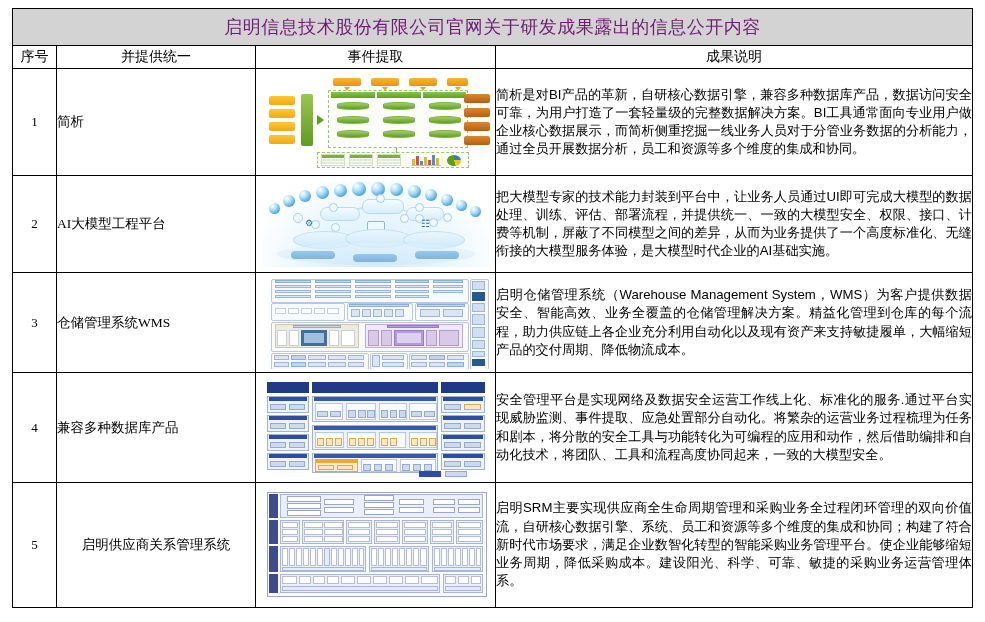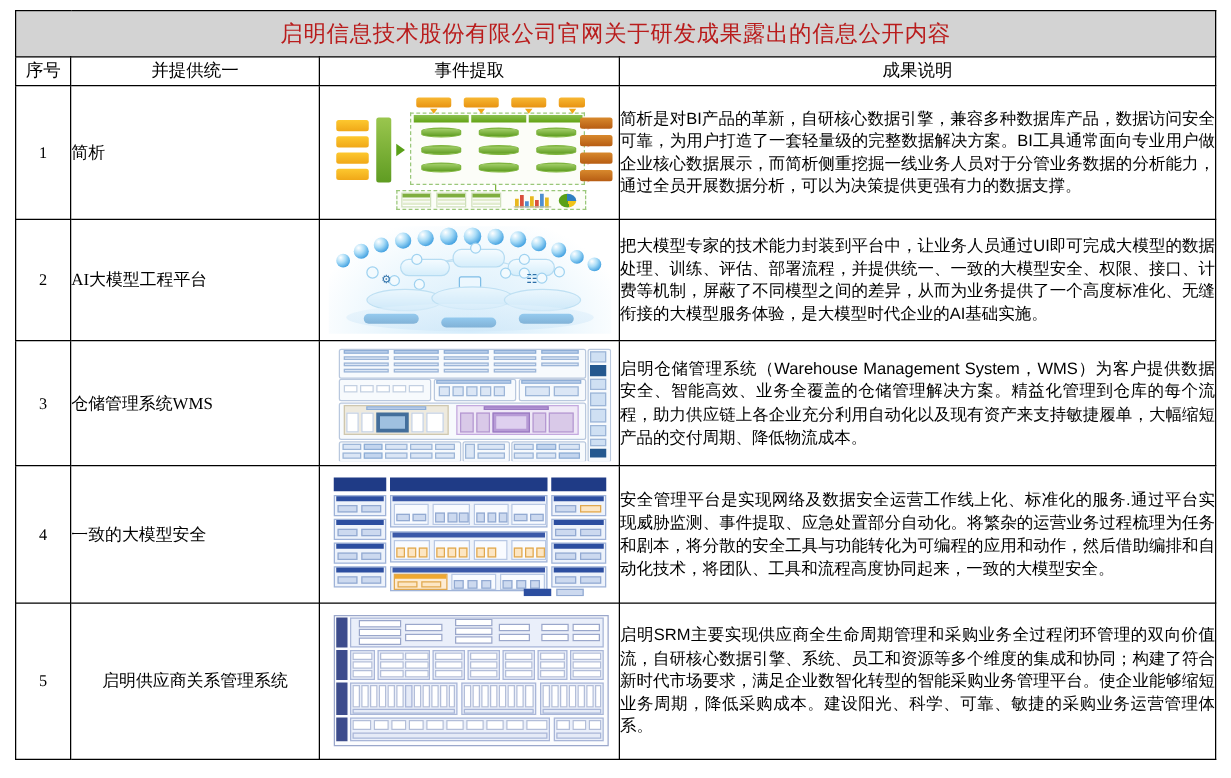--- a/index.html
+++ b/index.html
@@ -21,21 +21,21 @@
     vertical-align:middle;
     padding:0;
   }
   .title-cell{
     background:#d3d3d3;
     height:36px;
     text-align:center;
     font-size:18px;
     font-family:"Liberation Serif","DejaVu Serif",serif;
     font-weight:normal;
-    color:#b91c1c;
+    color:#701a75;
     letter-spacing:0.5px;
   }
   .hdr{
     height:22px;
     text-align:center;
     font-size:14px;
     background:#ffffff;
     font-family:"Liberation Serif","DejaVu Serif",serif;
   }
   .c-no{width:44px;text-align:center;font-size:13px;}
@@ -217,21 +217,21 @@
               <i style="left:13px;height:9px;background:#e8b91f"></i>
               <i style="left:17px;height:6px;background:#d94f3d"></i>
               <i style="left:21px;height:11px;background:#4f8fd1"></i>
               <i style="left:25px;height:8px;background:#e8b91f"></i>
               <span style="position:absolute;left:0;bottom:0;width:30px;height:1px;background:#b9c4a9"></span>
             </div>
 
             <div class="bx f1-pie" style="left:186px;top:79px;width:14px;height:11px"></div>
           </div>
         </td>
-        <td class="c-desc">简析是对BI产品的革新，自研核心数据引擎，兼容多种数据库产品，数据访问安全可靠，为用户打造了一套轻量级的完整数据解决方案。BI工具通常面向专业用户做企业核心数据展示，而简析侧重挖掘一线业务人员对于分管业务数据的分析能力，通过全员开展数据分析，可以为决策提供更强有力的数据支撑。</td>
+        <td class="c-desc">简析是对BI产品的革新，自研核心数据引擎，兼容多种数据库产品，数据访问安全可靠，为用户打造了一套轻量级的完整数据解决方案。BI工具通常面向专业用户做企业核心数据展示，而简析侧重挖掘一线业务人员对于分管业务数据的分析能力，通过全员开展数据分析，员工和资源等多个维度的集成和协同。</td>
       </tr>
 
       <tr style="height:97px">
         <td class="c-no">2</td>
         <td class="c-name">AI大模型工程平台</td>
         <td class="c-img">
           <div class="fig fig2">
 
             <div class="sph" style="left:6px;top:22px;width:11px;height:11px"></div>
             <div class="sph" style="left:20px;top:14px;width:12px;height:12px"></div>
@@ -394,21 +394,21 @@
             <div class="bx f3-side" style="left:209px;top:63px;width:13px;height:9px"></div>
             <div class="bx f3-side" style="left:209px;top:74px;width:13px;height:6px"></div>
             <div class="bx f3-dk" style="left:209px;top:82px;width:13px;height:7px"></div>
           </div>
         </td>
         <td class="c-desc">启明仓储管理系统（Warehouse Management System，WMS）为客户提供数据安全、智能高效、业务全覆盖的仓储管理解决方案。精益化管理到仓库的每个流程，助力供应链上各企业充分利用自动化以及现有资产来支持敏捷履单，大幅缩短产品的交付周期、降低物流成本。</td>
       </tr>
 
       <tr style="height:110px">
         <td class="c-no">4</td>
-        <td class="c-name">一致的大模型安全</td>
+        <td class="c-name">兼容多种数据库产品</td>
         <td class="c-img">
           <div class="fig fig4">
 
             <div class="bx f4-hdr" style="left:4px;top:3px;width:42px;height:11px"></div>
             <div class="bx f4-hdr" style="left:49px;top:3px;width:126px;height:11px"></div>
             <div class="bx f4-hdr" style="left:178px;top:3px;width:44px;height:11px"></div>
 
             <div class="bx f4-panel" style="left:4px;top:17px;width:42px;height:17px"></div>
             <div class="bx f4-blhdr" style="left:6px;top:18px;width:38px;height:4px"></div>
             <div class="bx f4-chip" style="left:7px;top:25px;width:16px;height:6px"></div>

